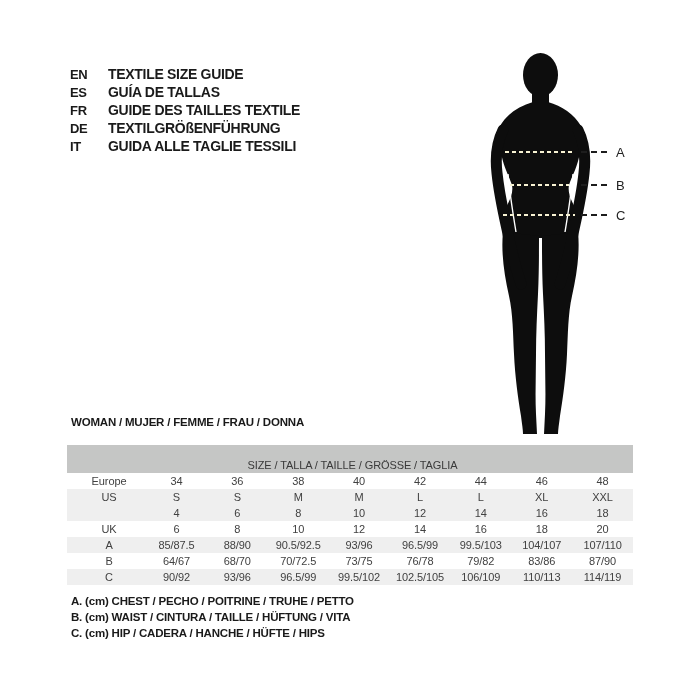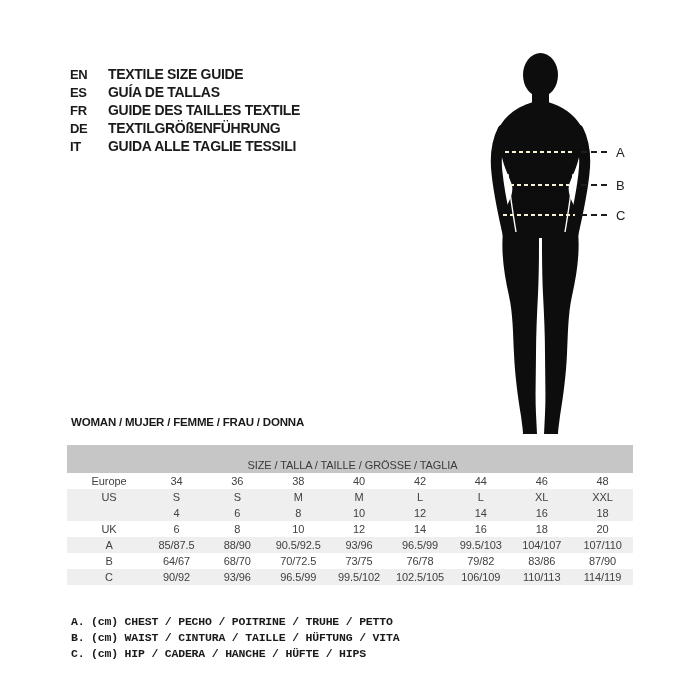--- a/index.html
+++ b/index.html
@@ -25,21 +25,21 @@
     background:#c5c6c5;color:#3a3a3a;font-weight:normal;font-size:11px;
     text-align:center;padding:12px 0 0 5px;height:16px;letter-spacing:-0.1px;
   }
   .size-table td{
     font-size:11px;color:#414141;text-align:center;height:16px;padding:0;
     white-space:nowrap;letter-spacing:-0.1px;
   }
   .size-table td.rowlabel{text-align:center;padding-left:5px;width:79px;}
   .size-table tr.alt{background:#efefef;margin-left:16px;}
   
-  .notes{position:absolute;left:71px;top:614px;font-family:Liberation Mono, monospace;}
+  .notes{position:absolute;left:71px;top:593px;}
   .note-line{font-weight:bold;font-size:11.5px;color:#1a1a1a;line-height:16px;letter-spacing:-0.2px;white-space:nowrap;}
 </style>
 </head>
 <body>
 
 <div class="canvas">
 
   <div class="lang-list">
     <div class="lang-row">
       <span class="lang-code">EN</span>

